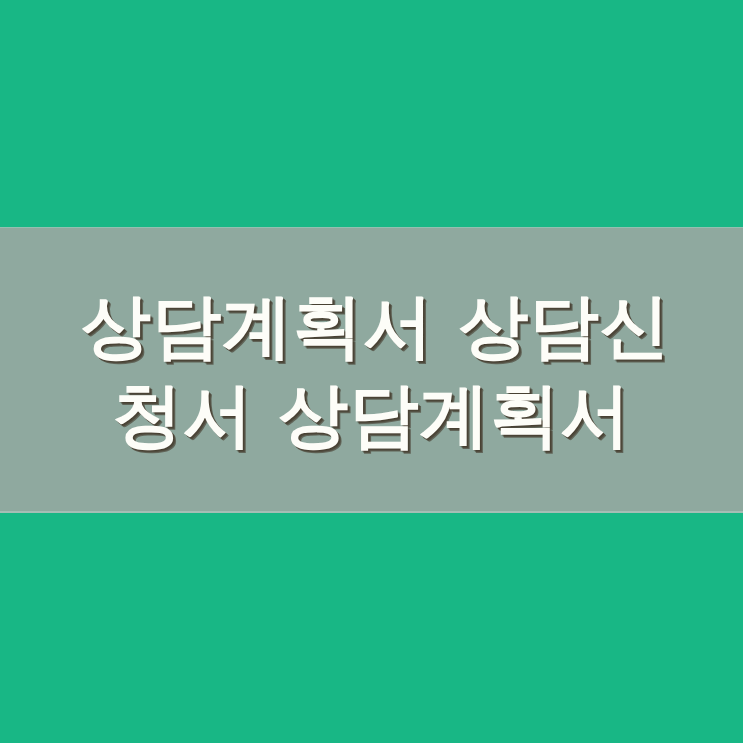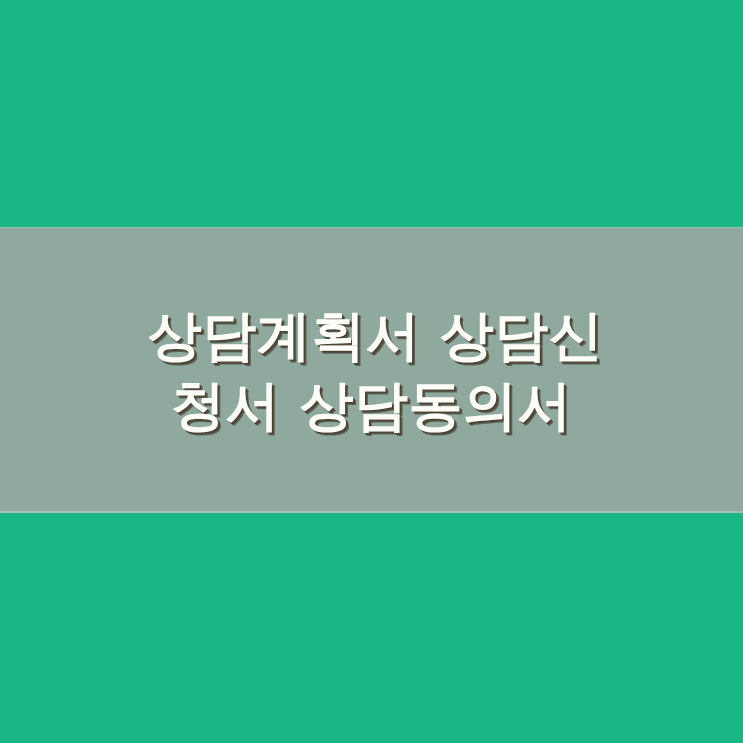--- a/index.html
+++ b/index.html
@@ -59,21 +59,21 @@
     height: 285px;
     display: flex;
     flex-direction: column;
     align-items: center;
     justify-content: center;
     gap: 6px;
   }
 
   .headline-line {
     color: #fdfdf8;
-    font-size: 54px;
+    font-size: 70px;
     line-height: 1.18;
     font-weight: 700;
     letter-spacing: 0.5px;
     white-space: nowrap;
     text-shadow:
       3px 3px 0 rgba(58, 44, 30, 0.55),
       2px 2px 0 rgba(58, 44, 30, 0.45),
       1px 1px 0 rgba(70, 56, 40, 0.35);
     text-align: center;
   }
@@ -89,16 +89,16 @@
   <div class="bg-fill"></div>
 
   <div class="band-edge-top"></div>
 
   <div class="band"></div>
 
   <div class="band-edge-bottom"></div>
 
   <div class="headline">
     <div class="headline-line headline-line-1">상담계획서 상담신</div>
-    <div class="headline-line headline-line-2">청서 상담동의서</div>
+    <div class="headline-line headline-line-2">청서 상담계획서</div>
   </div>
 
 </div>
 
 </body></html>

